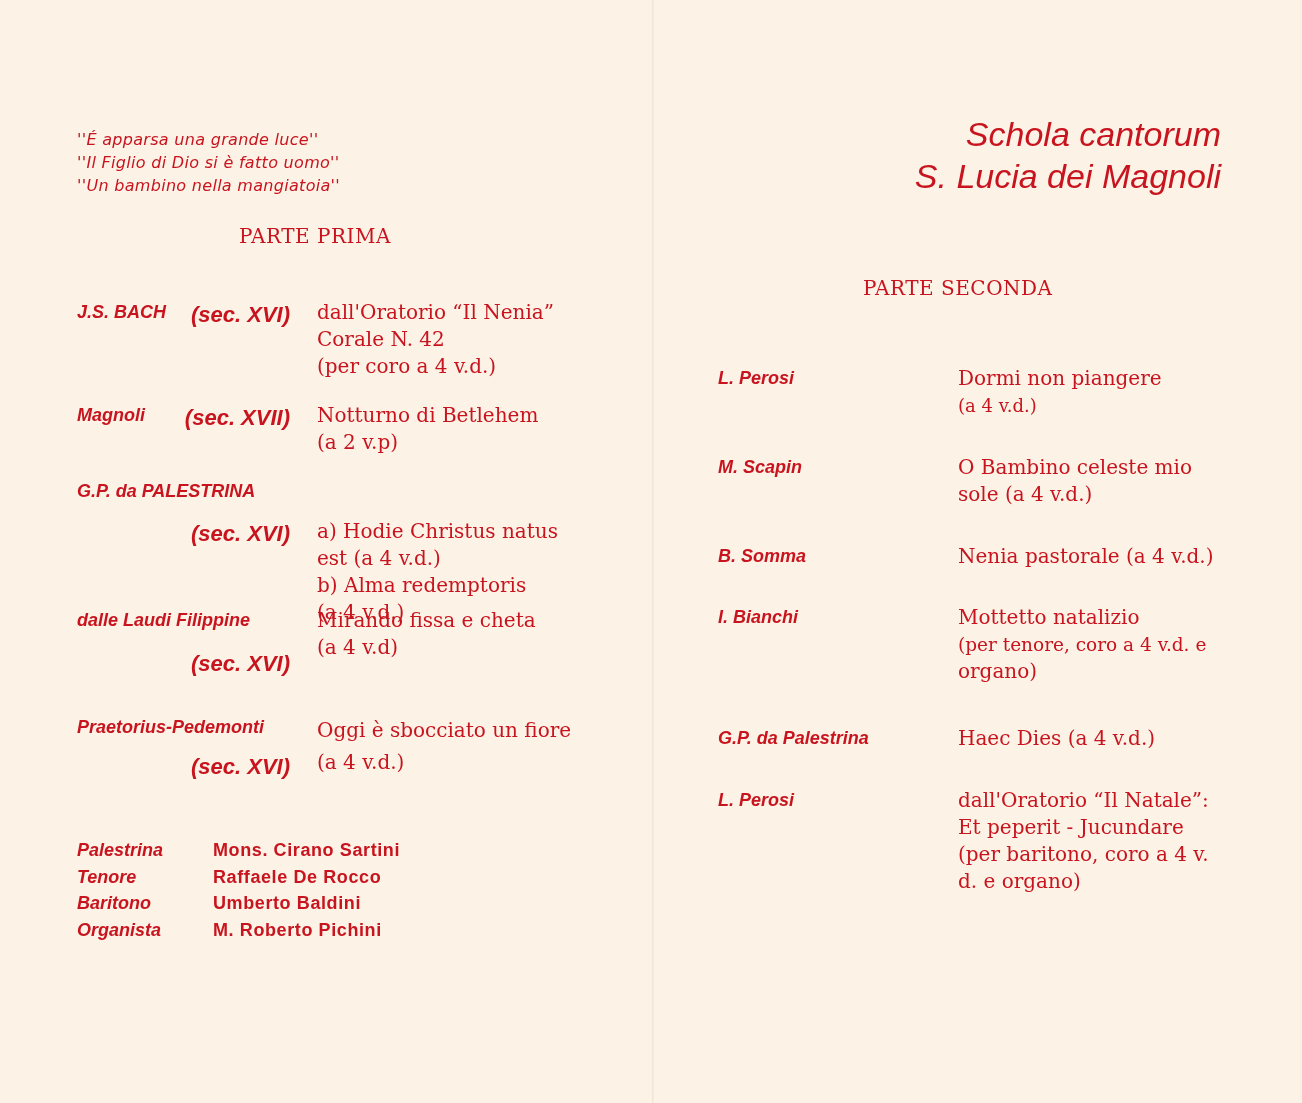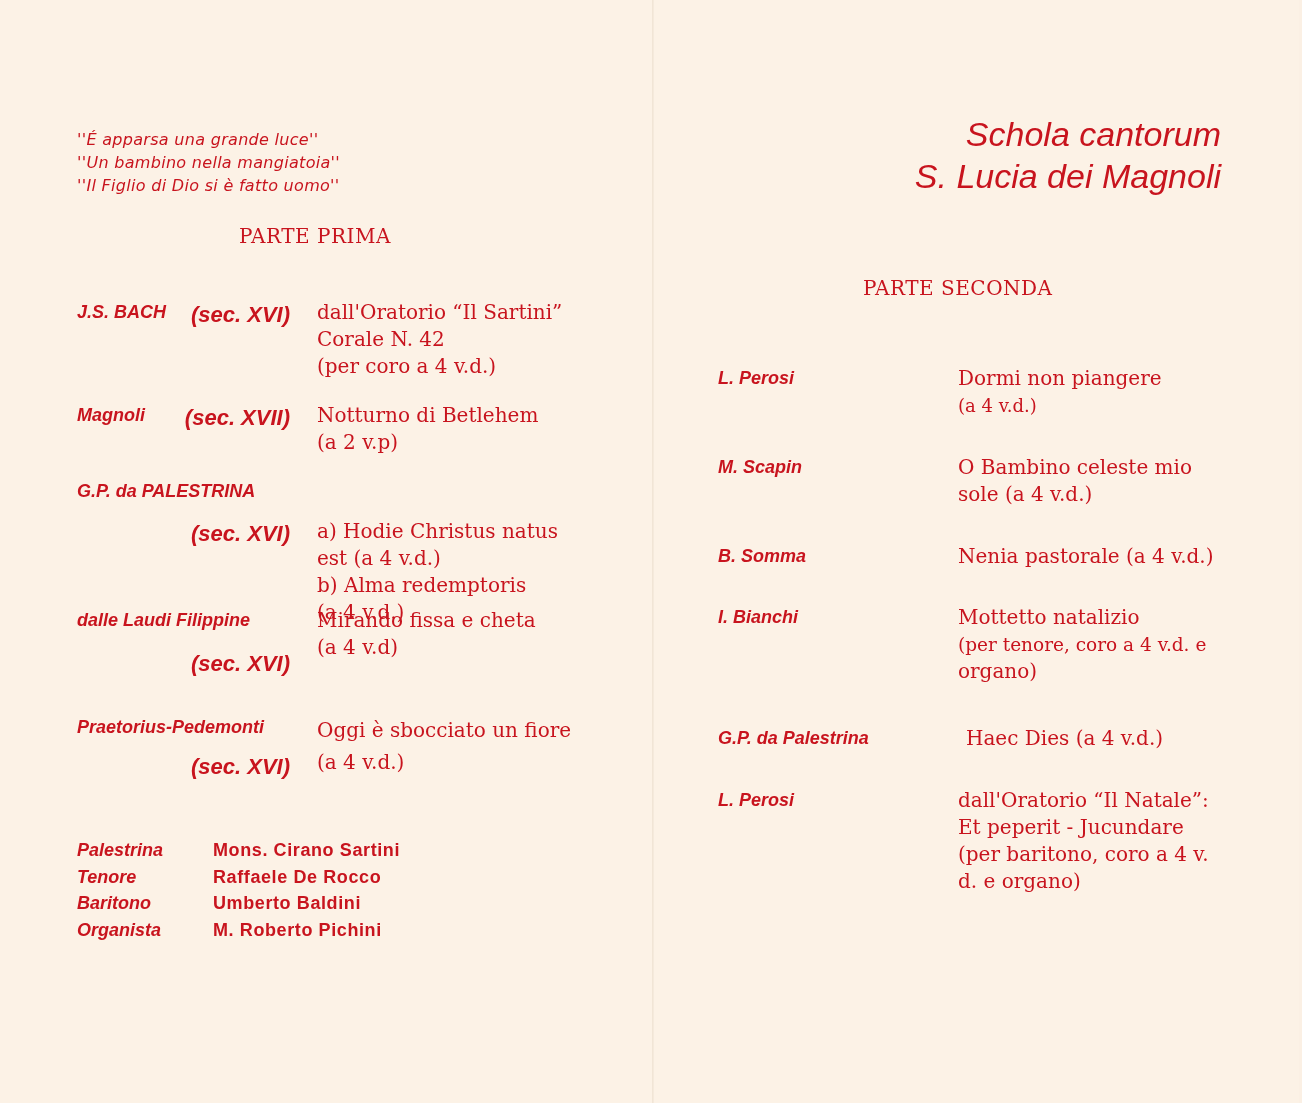--- a/index.html
+++ b/index.html
@@ -38,30 +38,30 @@
 </style>
 </head>
 <body>
 
 <div class="sheet">
   <div class="fold"></div>
 
   <div>
     <div class="abs quotes sans-it ink">
       <div>''É apparsa una grande luce''</div>
+      <div>''Il Figlio di Dio si è fatto uomo''</div>
       <div>''Un bambino nella mangiatoia''</div>
-      <div>''Il Figlio di Dio si è fatto uomo''</div>
     </div>
 
     <div class="abs part1 serif ink">PARTE PRIMA</div>
 
     <div class="abs composer ink" style="left:77px; top:302px;">J.S. BACH</div>
     <div class="abs century ink" style="left:184px; top:302px; width:106px; text-align:right;">(sec. XVI)</div>
     <div class="abs work ink" style="left:317px; top:299px;">
-      <div>dall'Oratorio “Il Sartini”</div>
+      <div>dall'Oratorio “Il Nenia”</div>
       <div>Corale N. 42</div>
       <div>(per coro a 4 v.d.)</div>
     </div>
 
     <div class="abs composer ink" style="left:77px; top:405px;">Magnoli</div>
     <div class="abs century ink" style="left:180px; top:405px; width:110px; text-align:right;">(sec. XVII)</div>
     <div class="abs work ink" style="left:317px; top:402px;">
       <div>Notturno di Betlehem</div>
       <div>(a 2 v.p)</div>
     </div>
@@ -129,21 +129,21 @@
     </div>
 
     <div class="abs composer ink" style="left:718px; top:607px;">I. Bianchi</div>
     <div class="abs work ink" style="left:958px; top:604px;">
       <div>Mottetto natalizio</div>
       <div style="font-size:18.5px;">(per tenore, coro a 4 v.d. e</div>
       <div>organo)</div>
     </div>
 
     <div class="abs composer ink" style="left:718px; top:728px;">G.P. da Palestrina</div>
-    <div class="abs work ink" style="left:958px; top:725px;margin-left:8px;">
+    <div class="abs work ink" style="left:958px; top:725px;">
       <div>Haec Dies (a 4 v.d.)</div>
     </div>
 
     <div class="abs composer ink" style="left:718px; top:790px;">L. Perosi</div>
     <div class="abs work ink" style="left:958px; top:787px;">
       <div>dall'Oratorio “Il Natale”:</div>
       <div>Et peperit - Jucundare</div>
       <div>(per baritono, coro a 4 v.</div>
       <div>d. e organo)</div>
     </div>

